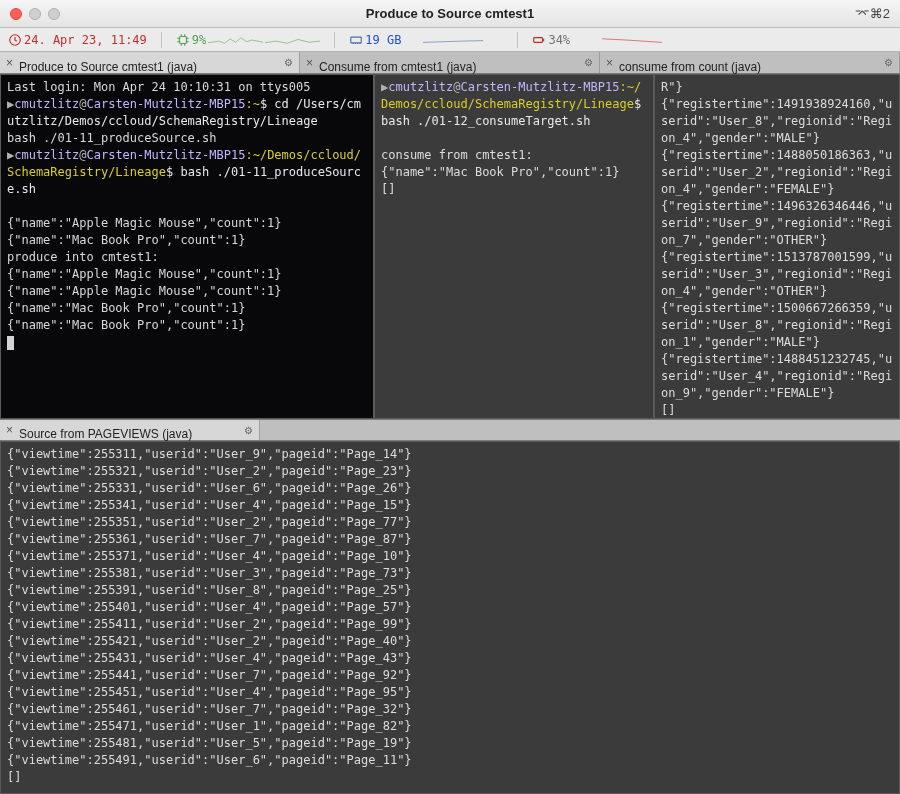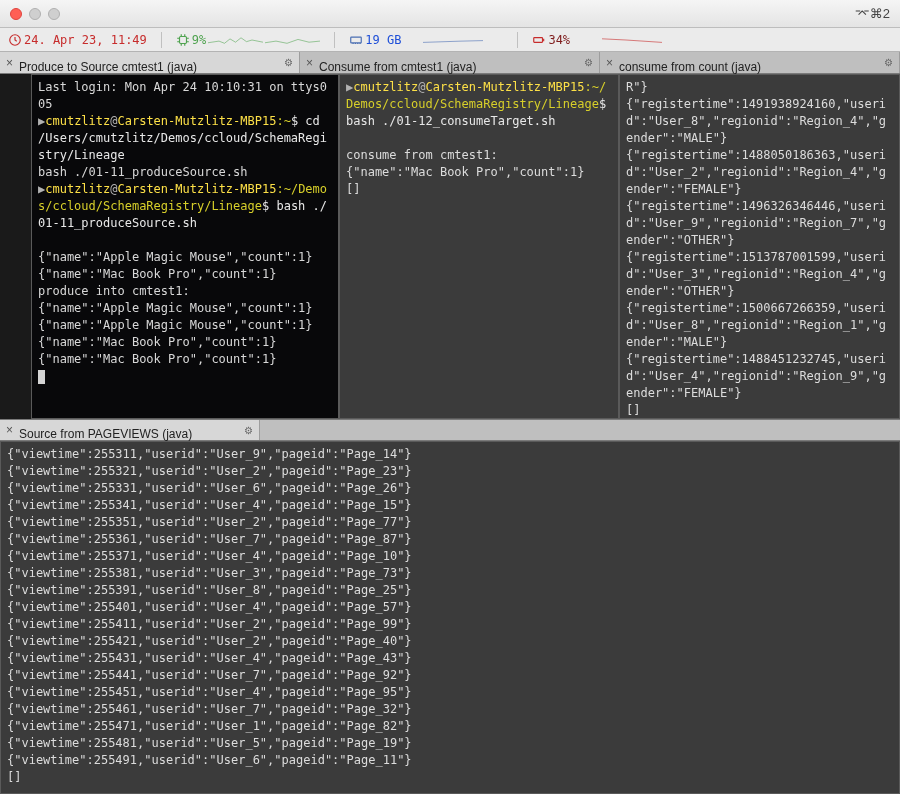--- a/index.html
+++ b/index.html
@@ -27,43 +27,44 @@
   .tab .name { white-space:nowrap; overflow:hidden; text-overflow:ellipsis;margin-top:8px; }
   .tab .gear { margin-left:auto; font-size:10px; color:#666; }
   
   .panes { height:calc(100% - 28px - 24px - 22px); display:flex; flex-direction:column; }
   .top-panes { display:flex; height:345px; }
   .pane { border:1px solid #5a5a5a; font-size:12px; line-height:16px; color:#d4d4d4; overflow:hidden; position:relative; }
   .pane-dark { background:#08080a; color:#d8d8d8; }
   .pane-grey { background:#3b3b3b; color:#dcdcdc; }
   .pane pre { white-space:pre-wrap; word-break:break-all; font-family:inherit; font-size:12px; line-height:17px; padding:4px 6px; }
   
-  .p1 { width:308px;margin-left:31px; }
+  .p1 { width:374px; }
   .p2 { width:280px; }
   .p3 { flex:1; }
   
   .bottom { flex:1; display:flex; flex-direction:column; }
   .bottom .tabrow { border-top:1px solid #7a7a7a; }
   .bottom .tab { flex:none; width:260px; }
   .bottom .tab + .flexfill { flex:1; background:#bfbfbf; }
   .pane-bottom { flex:1; background:#3b3b3b; color:#dcdcdc; border:1px solid #5a5a5a; }
   .pane-bottom pre { padding:4px 6px; font-size:12px; line-height:17px; white-space:pre-wrap; }
   
-  .cyan{color:#fde047;} .grey{color:#b2b2b2;} .yel{color:#d7cf2a;} .wht{color:#e8e8e8;}
+  .cyan{color:#c4b5fd;} .grey{color:#b2b2b2;} .yel{color:#d7cf2a;} .wht{color:#e8e8e8;}
   .cursor { display:inline-block; width:7px; height:14px; background:#d4d4d4; vertical-align:middle; }
 </style>
 </head>
 <body>
 
 <div class="titlebar">
   <div class="traffic">
     <div class="tdot td-red"></div>
     <div class="tdot td-inactive"></div>
     <div class="tdot td-inactive"></div>
   </div>
+  <div class="title">Produce to Source cmtest1</div>
   <div class="title-right">
     <span>⌤</span><span>⌘2</span>
   </div>
 </div>
 
 <div class="statusbar">
   <div class="stat clock">
     <svg width="14" height="14" viewBox="0 0 24 24" fill="none" stroke="currentColor" stroke-width="2">
         <circle cx="12" cy="12" r="9"></circle>
         <path d="M12 7v5l3 2"></path>
@@ -94,21 +95,21 @@
     <svg class="spark" style="width:100px" viewBox="0 0 100 20">
         <polyline points="0,14 30,13 60,12 100,11" fill="none" stroke="#4b6fb3" stroke-width="1"></polyline>
       </svg>
   </div>
   <div class="sep"></div>
   <div class="stat">
     <svg width="14" height="14" viewBox="0 0 24 24" stroke="#c72c2c" stroke-width="2" fill="none">
         <rect x="3" y="8" width="15" height="8" rx="1"></rect>
         <path d="M20 10v4"></path>
       </svg>
-    <span style="color:#7f1d1d">34%</span>
+    <span style="color:#737373">34%</span>
     <svg class="spark" style="width:120px" viewBox="0 0 100 20">
         <polyline points="0,8 40,10 70,12 100,14" fill="none" stroke="#c72c2c" stroke-width="1"></polyline>
       </svg>
   </div>
 </div>
 
 <div class="tabrow" id="top-tabs">
     <div class="tab active">
       <span class="close">×</span>
       <span class="name">Produce to Source cmtest1 (java)</span>

